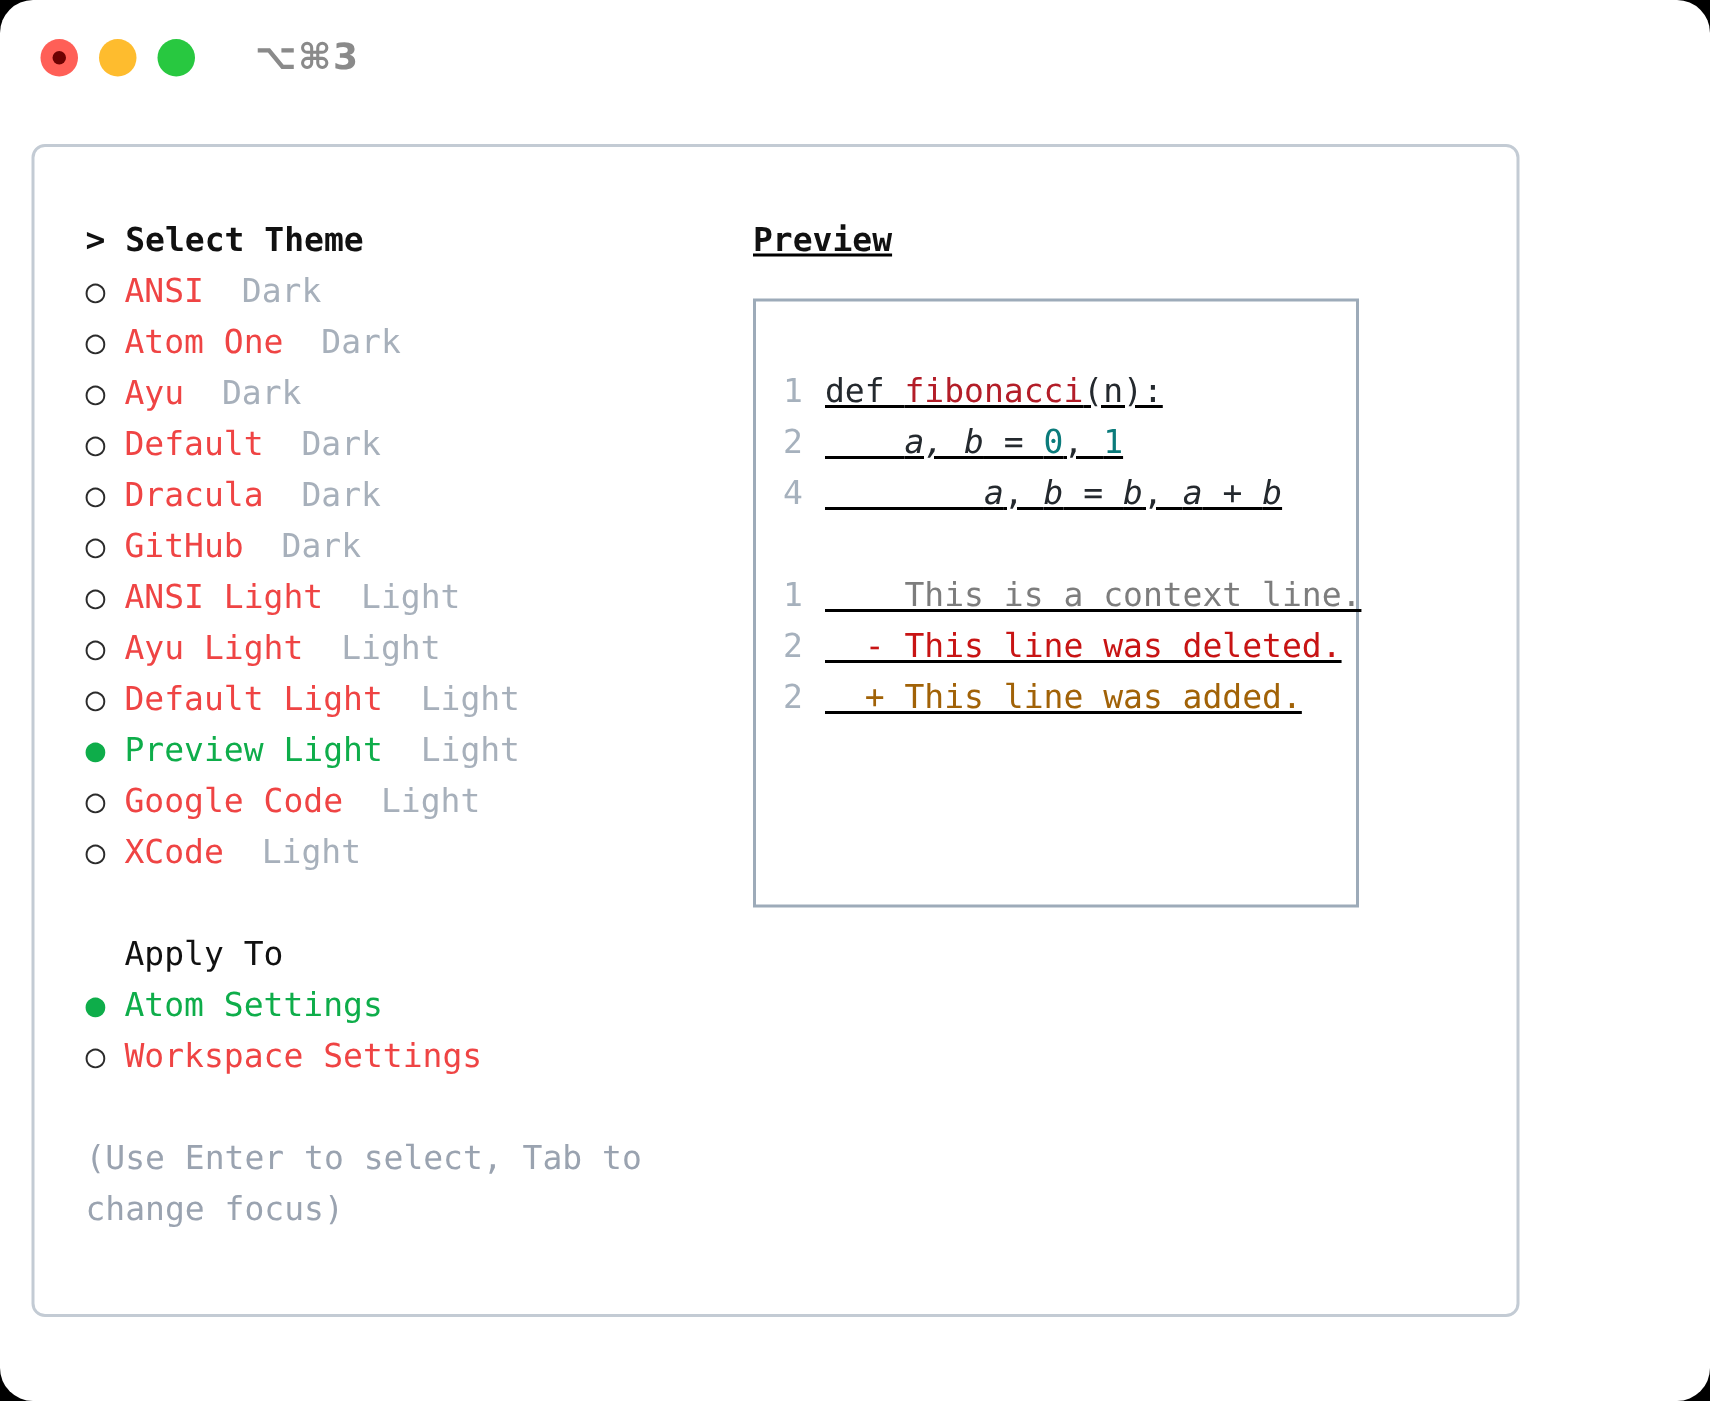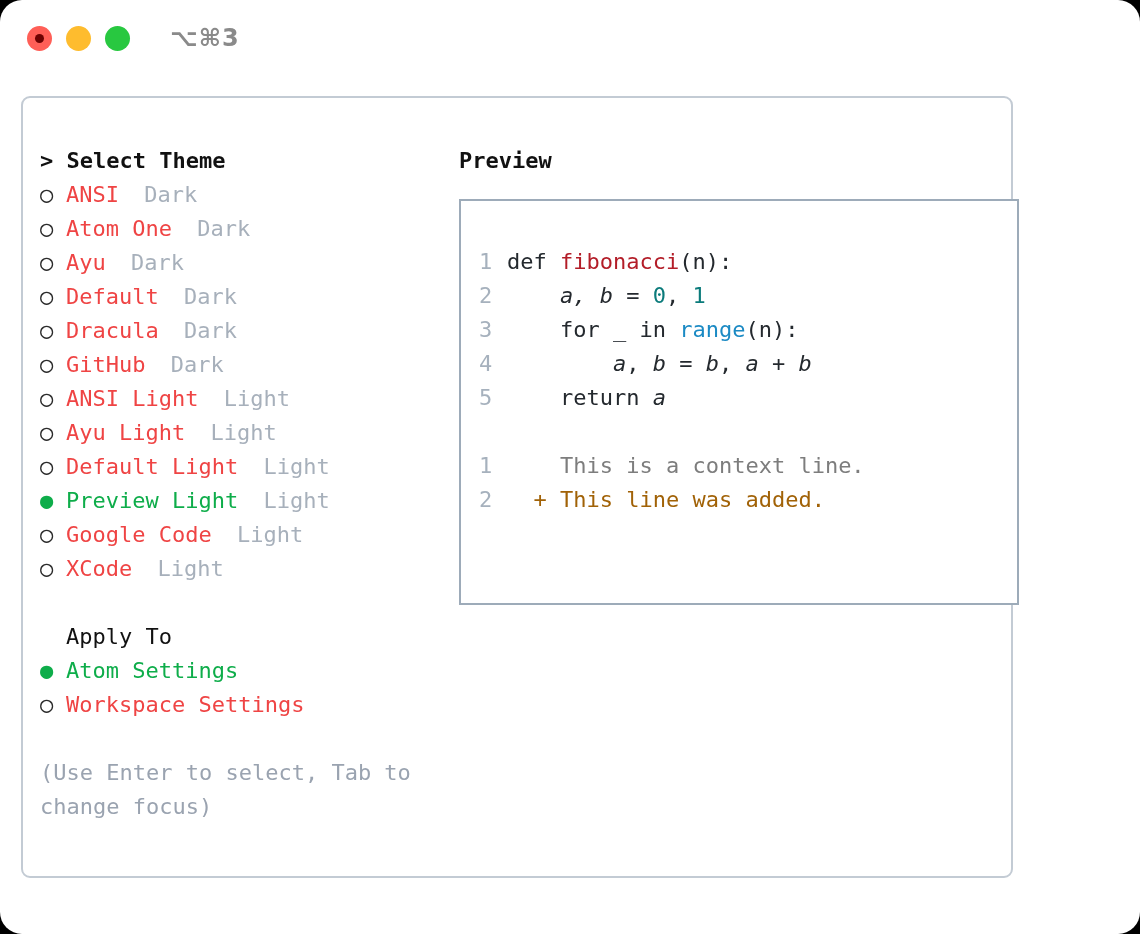--- a/index.html
+++ b/index.html
@@ -77,27 +77,28 @@
     box-sizing: border-box;
     background: #ffffff;
   }
 
   .columns {
     display: flex;
     padding: 46px 0 0 0;
   }
   .col-left {
     width: 460px;
-    padding-left: 17px;
+    padding-left: 34px;
     box-sizing: border-box;
   }
   .col-right {
     flex: 1;
     padding-left: 19px;
     box-sizing: border-box;
+    text-decoration: underline;
   }
 
   
   .list-header {
     font-size: 22px;
     font-weight: bold;
     color: #111111;
     line-height: 34px;
     white-space: pre;
   }
@@ -143,21 +144,21 @@
   
   .preview-label {
     font-size: 22px;
     font-weight: bold;
     color: #111111;
     line-height: 34px;
     white-space: pre;
   }
   .preview-box {
     margin-top: 21px;
-    width: 560px;
+    width: 404px;
     height: 406px;
     border: 2px solid #9dabb9;
     box-sizing: border-box;
     background: #ffffff;
     padding: 44px 0 0 18px;
   }
   .code-line {
     font-size: 22px;
     line-height: 34px;
     white-space: pre;
@@ -222,27 +223,26 @@
         <div class="spacer-row"></div>
         <div class="hint">(Use Enter to select, Tab to change focus)</div>
       </div>
 
       <div class="col-right">
         <div class="preview-label">Preview</div>
         <div class="preview-box">
           <div id="code-block">
               <div class="code-line"><span class="ln">1</span><span>def </span><span class="tok-fn">fibonacci</span><span>(n):</span></div>
               <div class="code-line"><span class="ln">2</span>    <span class="tok-var">a, b</span><span> = </span><span class="tok-num">0</span><span>, </span><span class="tok-num">1</span></div>
-              <div class="code-line"><span class="ln">3</span>    <span>for _ in </span><span class="tok-call">range</span><span>(n):</span></div>
               <div class="code-line"><span class="ln">4</span>        <span class="tok-var">a</span><span>, </span><span class="tok-var">b</span><span> = </span><span class="tok-var">b</span><span>, </span><span class="tok-var">a</span><span> + </span><span class="tok-var">b</span></div>
-              <div class="code-line"><span class="ln">5</span>    <span>return </span><span class="tok-var">a</span></div>
             </div>
           <div class="blank-line"></div>
           <div id="diff-block">
               <div class="code-line"><span class="ln">1</span><span class="diff-ctx">    This is a context line.</span></div>
+              <div class="code-line"><span class="ln">2</span><span class="diff-del">  - This line was deleted.</span></div>
               <div class="code-line"><span class="ln">2</span><span class="diff-add">  + This line was added.</span></div>
             </div>
         </div>
       </div>
 
     </div>
   </div>
 
 </div>
 

